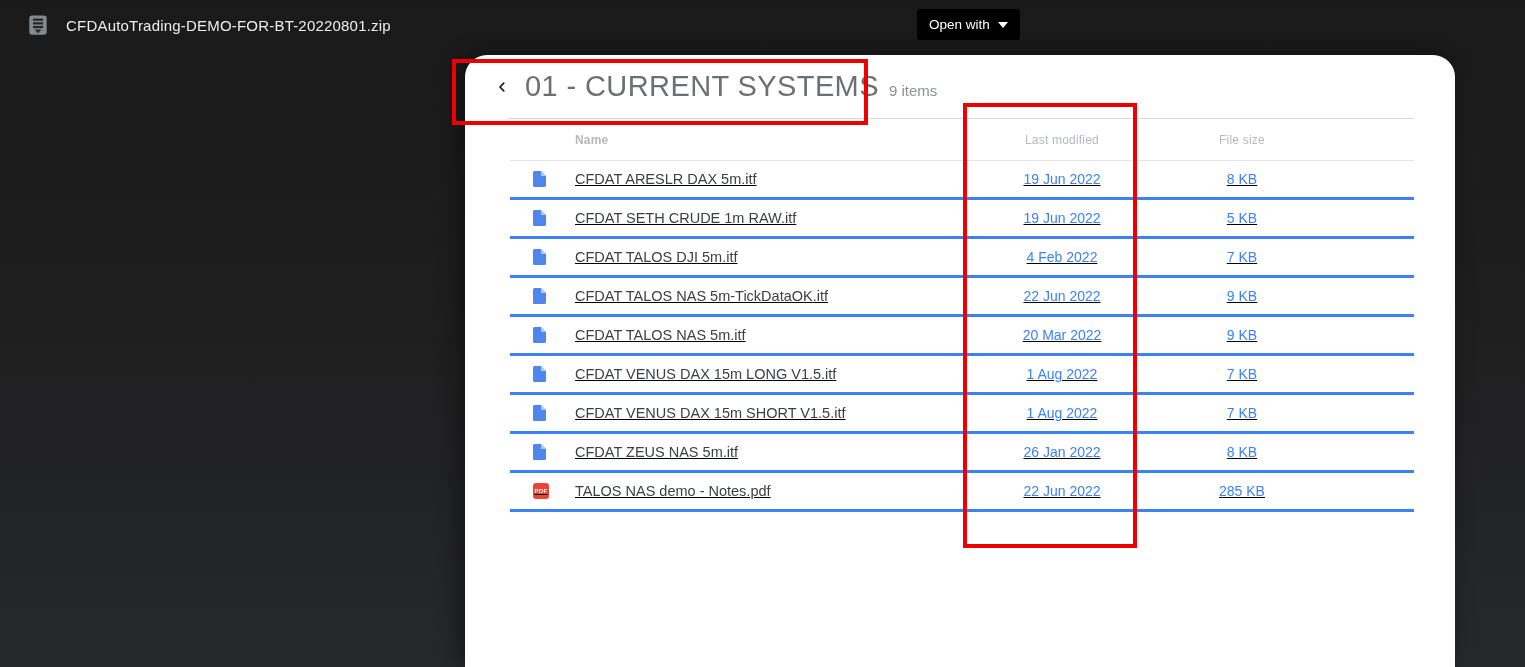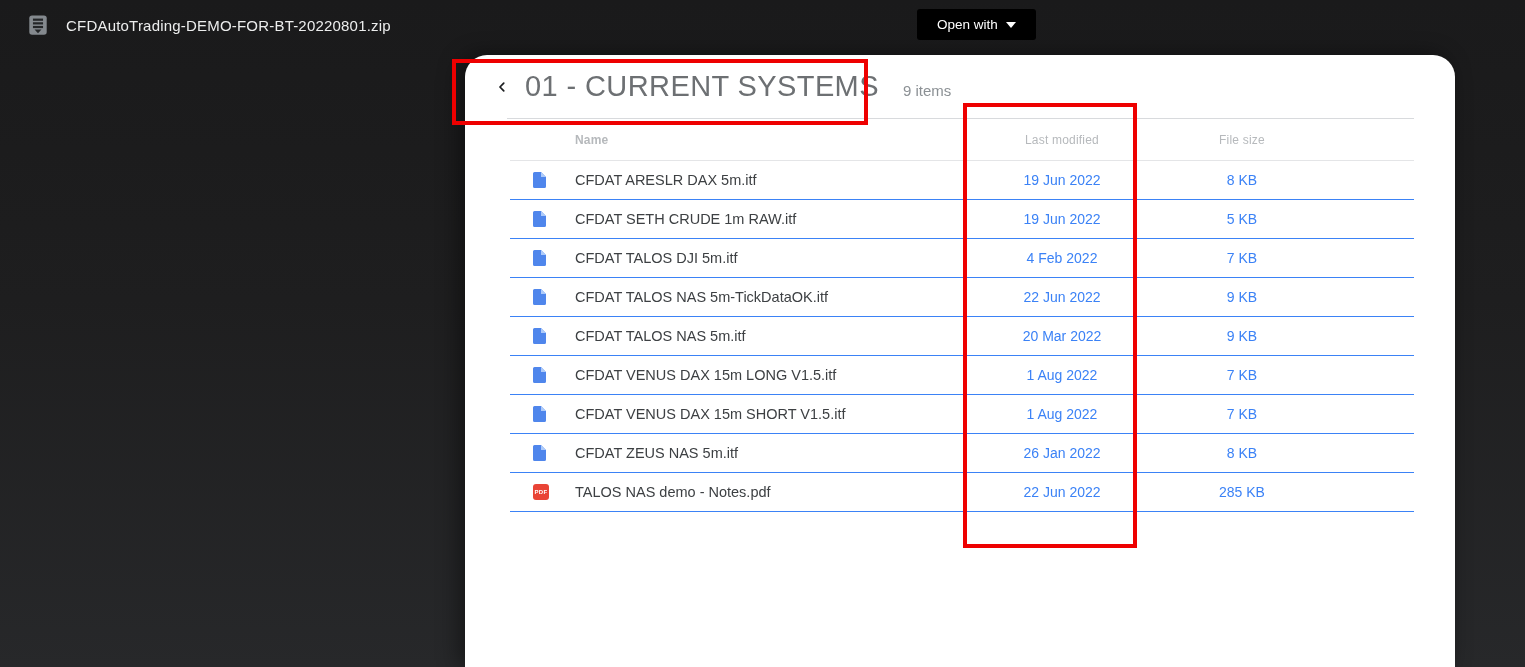--- a/index.html
+++ b/index.html
@@ -11,45 +11,45 @@
   }
 
   
   .topbar { position:absolute; left:10px; top:0; width:100%; height:50px; display:flex; align-items:center; }
   .zip-icon { width:22px; height:22px; margin-left:17px; flex:0 0 auto; }
   .file-title { color:#eceded; font-size:15px; margin-left:17px; letter-spacing:.2px; }
   .open-with-btn {
     position:absolute; left:907px; top:9px; height:31px; min-width:94px;
     background:#000; color:#fff; border:none; border-radius:3px;
     font-family:"Liberation Sans", sans-serif; font-size:13.5px;
-    display:flex; align-items:center; justify-content:center; gap:8px; padding:0 20px; cursor:pointer;
+    display:flex; align-items:center; justify-content:center; gap:8px; padding:0 12px; cursor:pointer;
   }
   .caret-down { width:0; height:0; border-left:5px solid transparent; border-right:5px solid transparent; border-top:6px solid #fff; }
 
   
   .card {
     position:absolute; left:465px; top:55px; width:990px; height:612px;
     background:#fff; border-radius:22px 22px 0 0;
     box-shadow:-6px 0 22px rgba(0,0,0,.45);
   }
   .card-header { position:absolute; left:8px; top:0; width:100%; height:63px; display:flex; align-items:center; }
   .back-btn { width:26px; height:26px; margin-left:16px; border:none; background:transparent; display:flex; align-items:center; justify-content:center; cursor:pointer; }
   .folder-title { font-size:29px; font-weight:400; color:#6d7073; margin-left:10px; letter-spacing:.4px; white-space:nowrap; }
-  .items-count { font-size:15px; color:#8b9094; margin-left:24px; position:relative; top:4px; }
+  .items-count { font-size:15px; color:#8b9094; margin-left:10px; position:relative; top:4px; }
   .header-divider { position:absolute; left:42px; top:63px; width:907px; height:1px; background:#d8dadd; }
 
   
   .table { position:absolute; left:45px; top:64px; width:904px; }
   .thead, .trow { display:grid; grid-template-columns:65px 1fr 180px 180px 82px; align-items:center; }
   .thead { height:42px; border-bottom:1px solid #e4e5e7; }
   .th { font-size:12px; color:#b6b9bc; letter-spacing:.2px; }
   .th.c-name { grid-column:2; text-align:left;font-weight:bold; }
   .th.c-mod  { grid-column:3; text-align:center; }
   .th.c-size { grid-column:4; text-align:center; }
-  .trow { height:39px; border-bottom:1px solid #3b82f6; cursor:pointer; }
+  .trow { height:39px; border-bottom:3px solid #3b82f6; cursor:pointer;text-decoration:underline; }
   .cell-icon { display:flex; align-items:center; padding-left:23px; }
   .cell-name { font-size:14.5px; color:#3d4043; white-space:nowrap; overflow:hidden; }
   .cell-mod, .cell-size { font-size:14px; color:#3b82f6; text-align:center; }
   .doc-svg { width:13px; height:16px; display:block; }
   .pdf-icon {
     width:16px; height:16px; background:#e94436; border-radius:3px;
     color:#fff; font-size:6px; font-weight:bold; letter-spacing:.3px;
     display:flex; align-items:center; justify-content:center;
   }
 

